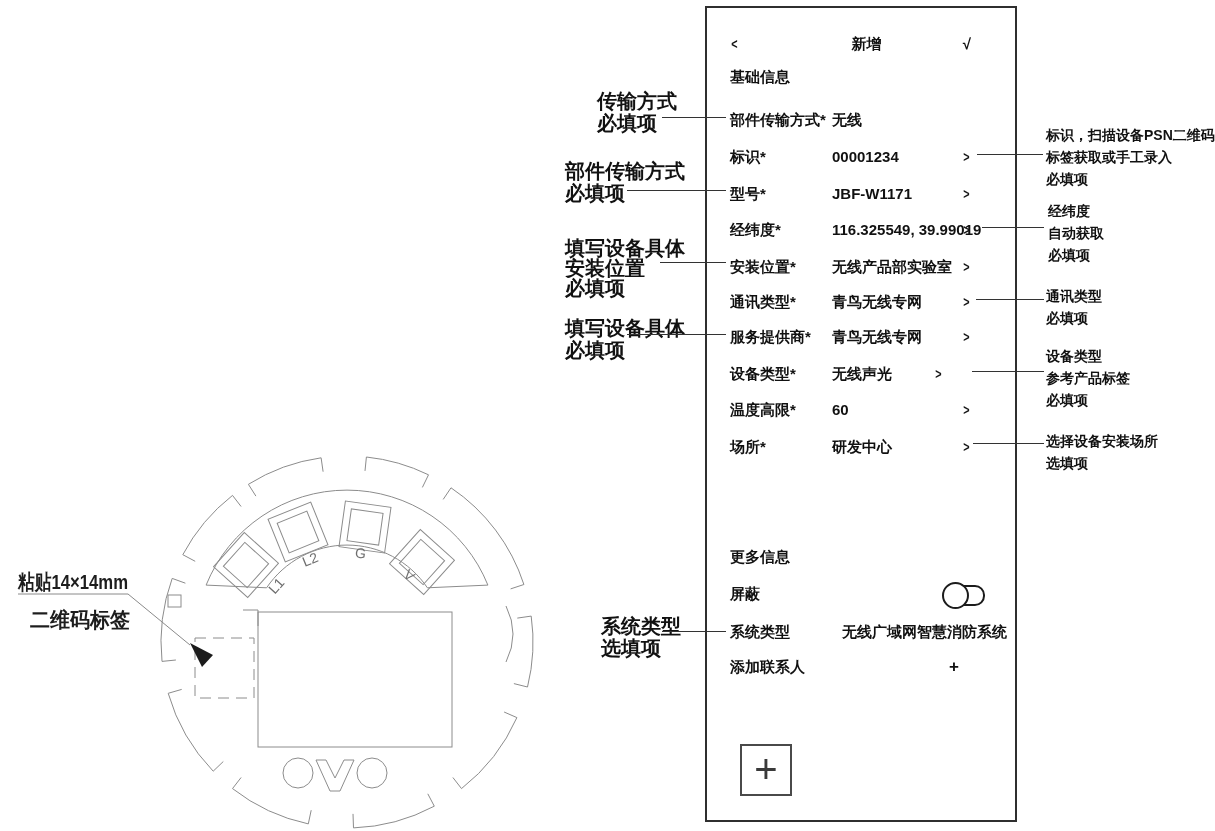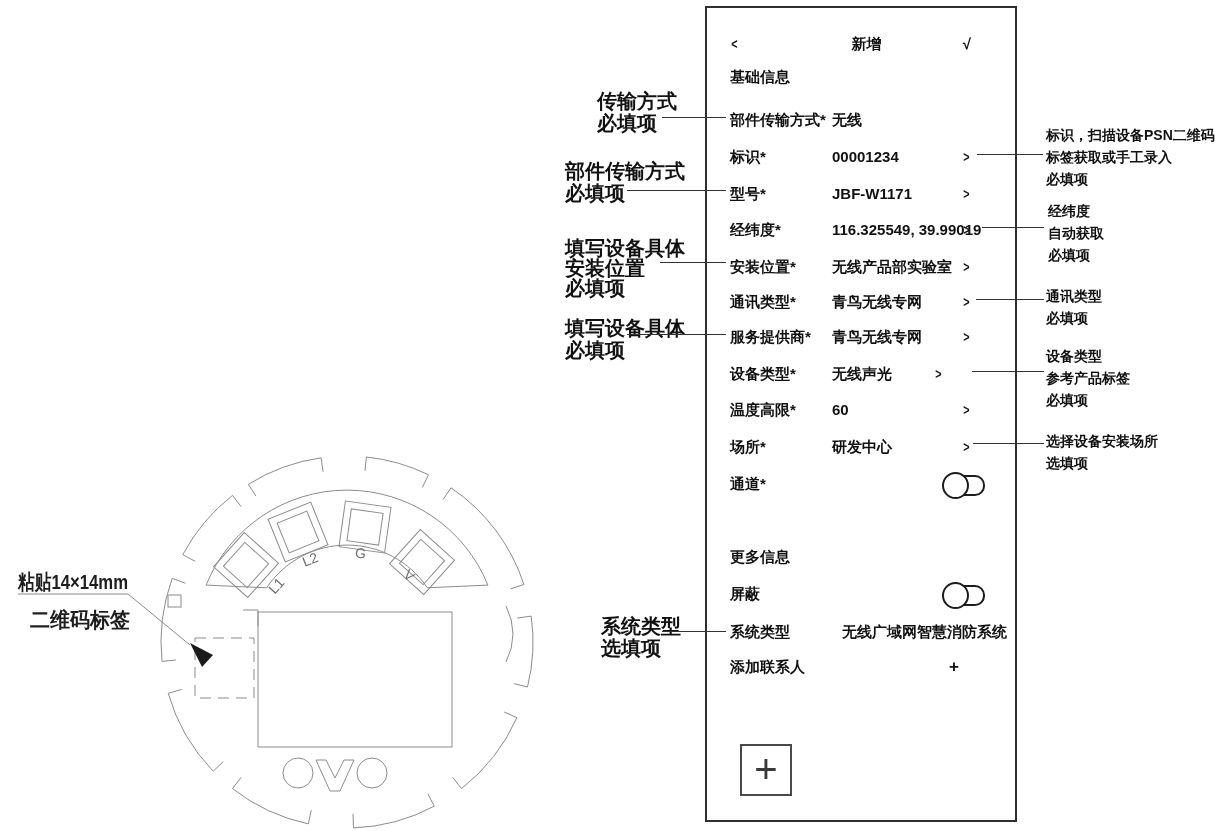--- a/index.html
+++ b/index.html
@@ -182,26 +182,20 @@
     <span class="val">60</span>
     <span class="chev">&gt;</span>
   </div>
 
   <div class="row" style="top:428px">
     <span class="lbl">场所*</span>
     <span class="val">研发中心</span>
     <span class="chev">&gt;</span>
   </div>
 
-  <div class="row" style="top:465px">
-    <span class="lbl">通道*</span>
-    <span class="toggle">
-      <span class="knob"></span>
-      </span>
-  </div>
 
 
   <div class="row" style="top:538px">
     <span class="lbl">更多信息</span>
   </div>
 
   <div class="row" style="top:575px">
     <span class="lbl">屏蔽</span>
     <span class="toggle">
       <span class="knob"></span>

